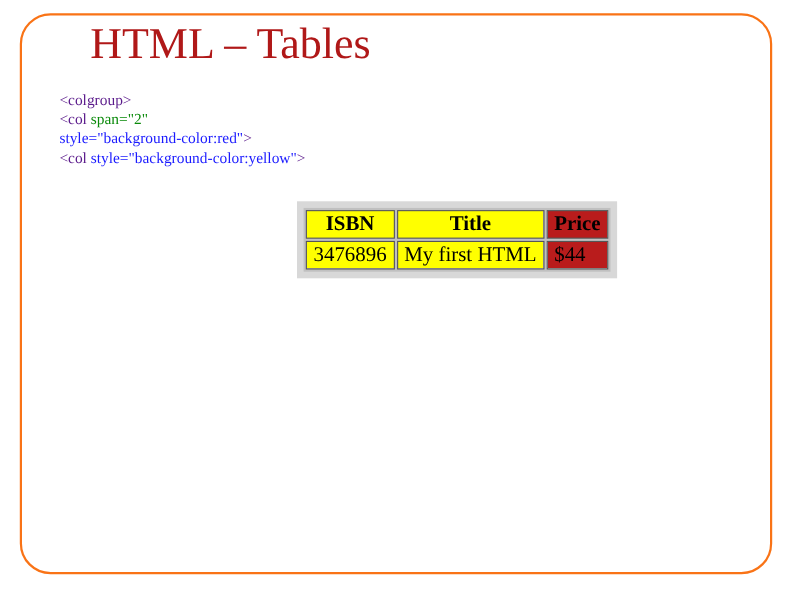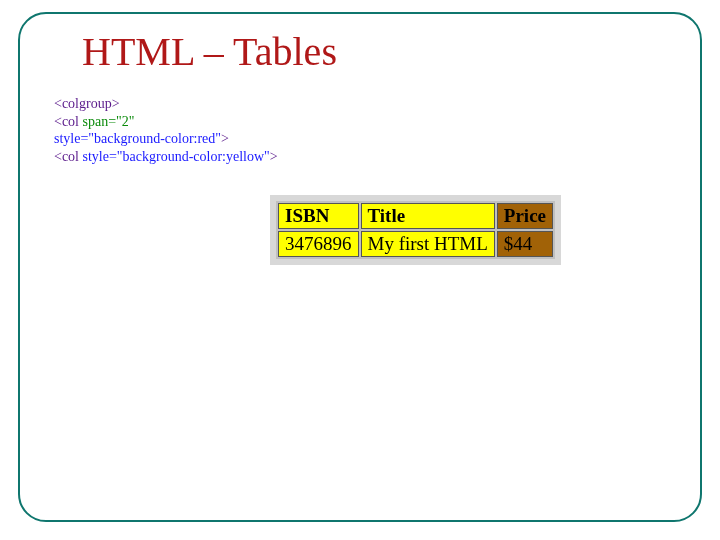--- a/index.html
+++ b/index.html
@@ -10,23 +10,23 @@
     background: #fff;
     font-family: Georgia, 'Times New Roman', serif;
     position: relative;
   }
   .slide-frame {
     position: absolute;
     top: 12px;
     left: 18px;
     right: 18px;
     bottom: 18px;
-    border: 2px solid #0f766e;
+    border: 2px solid #f97316;
     border-radius: 28px;
-    padding: 14px 30px;
+    padding: 2px 30px;
     box-sizing: border-box;
   }
   .slide-title {
     color: #b01818;
     font-size: 40px;
     margin: 0 0 20px 32px;
     font-weight: 500;
   }
   .code-block {
     font-size: 14px;
@@ -51,24 +51,25 @@
     font-family: 'Times New Roman', serif;
     font-size: 19px;
   }
   table.example th, table.example td {
     border: 1px solid #555;
     padding: 1px 6px;
     text-align: left;
     background-clip: padding-box;
   }
   table.example th {
+    text-align: center;
     font-weight: bold;
   }
   .col-yellow { background: #ffff00; }
-  .col-red    { background: #a16207; margin-left: 41px; }
+  .col-red    { background: #b91c1c; margin-left: 41px; }
 </style>
 </head>
 <body>
 
 <div class="slide-frame">
 
   <h1 class="slide-title">HTML – Tables</h1>
 
   <div class="code-block">
     <div>

